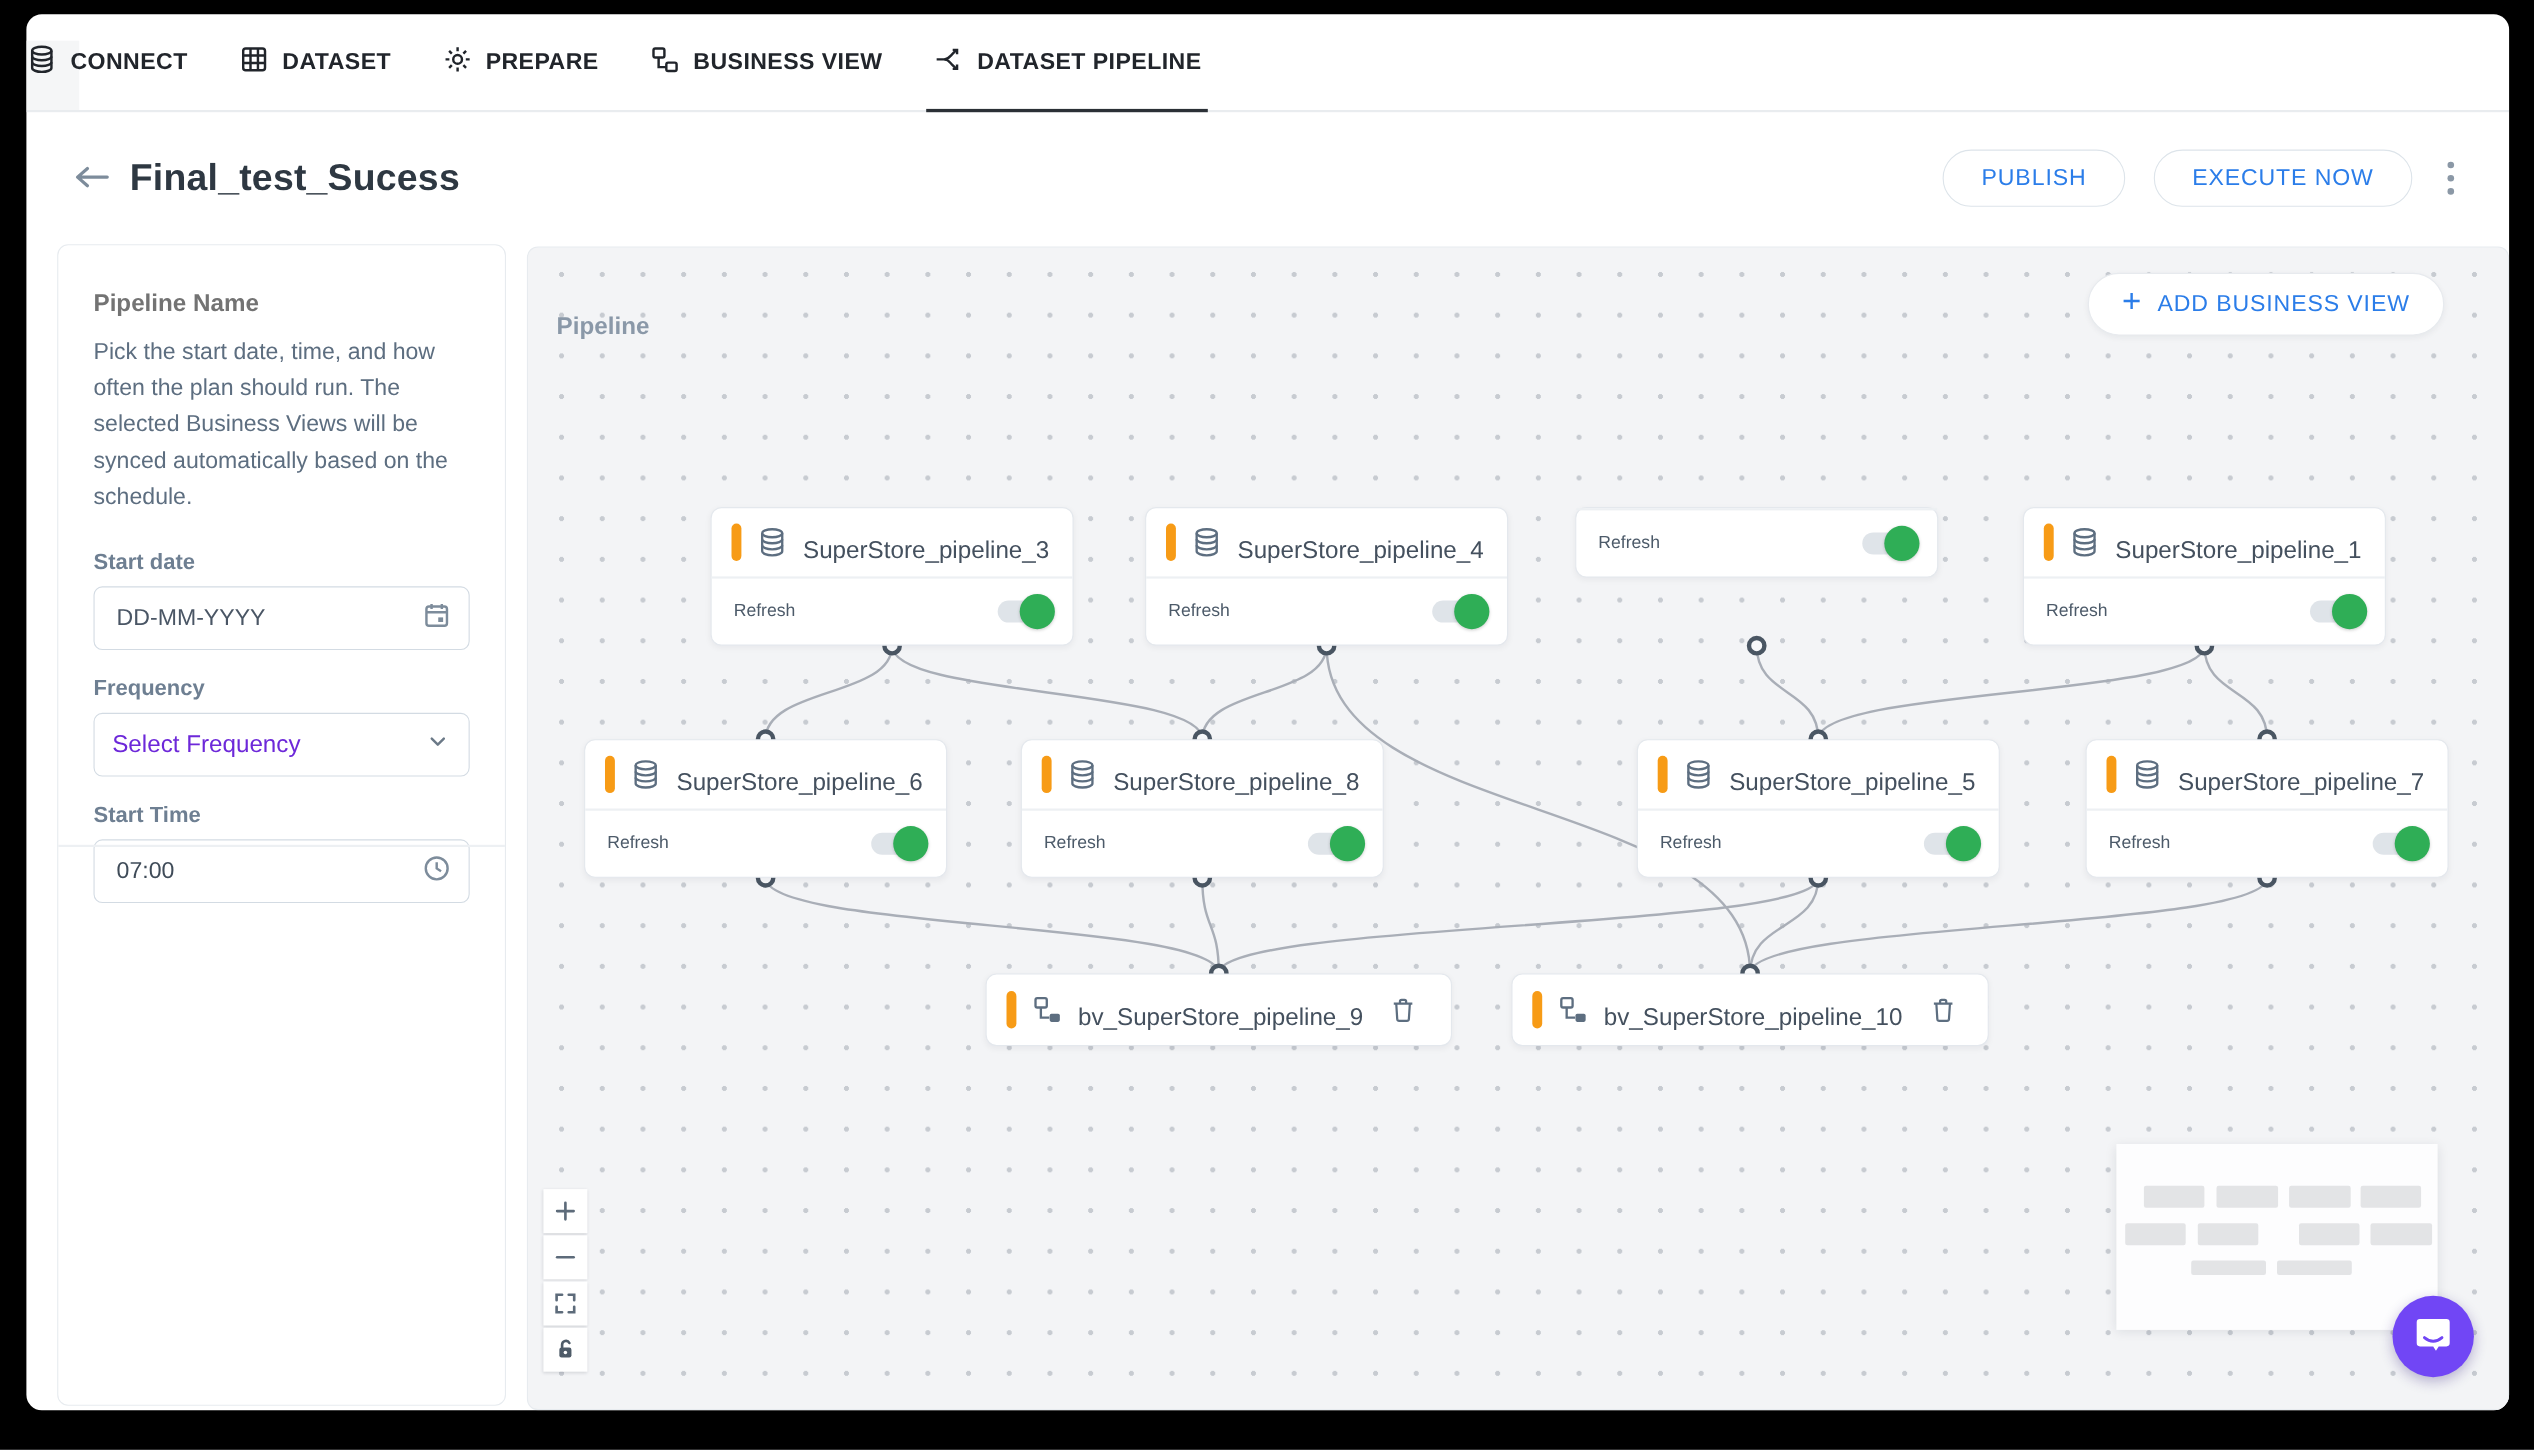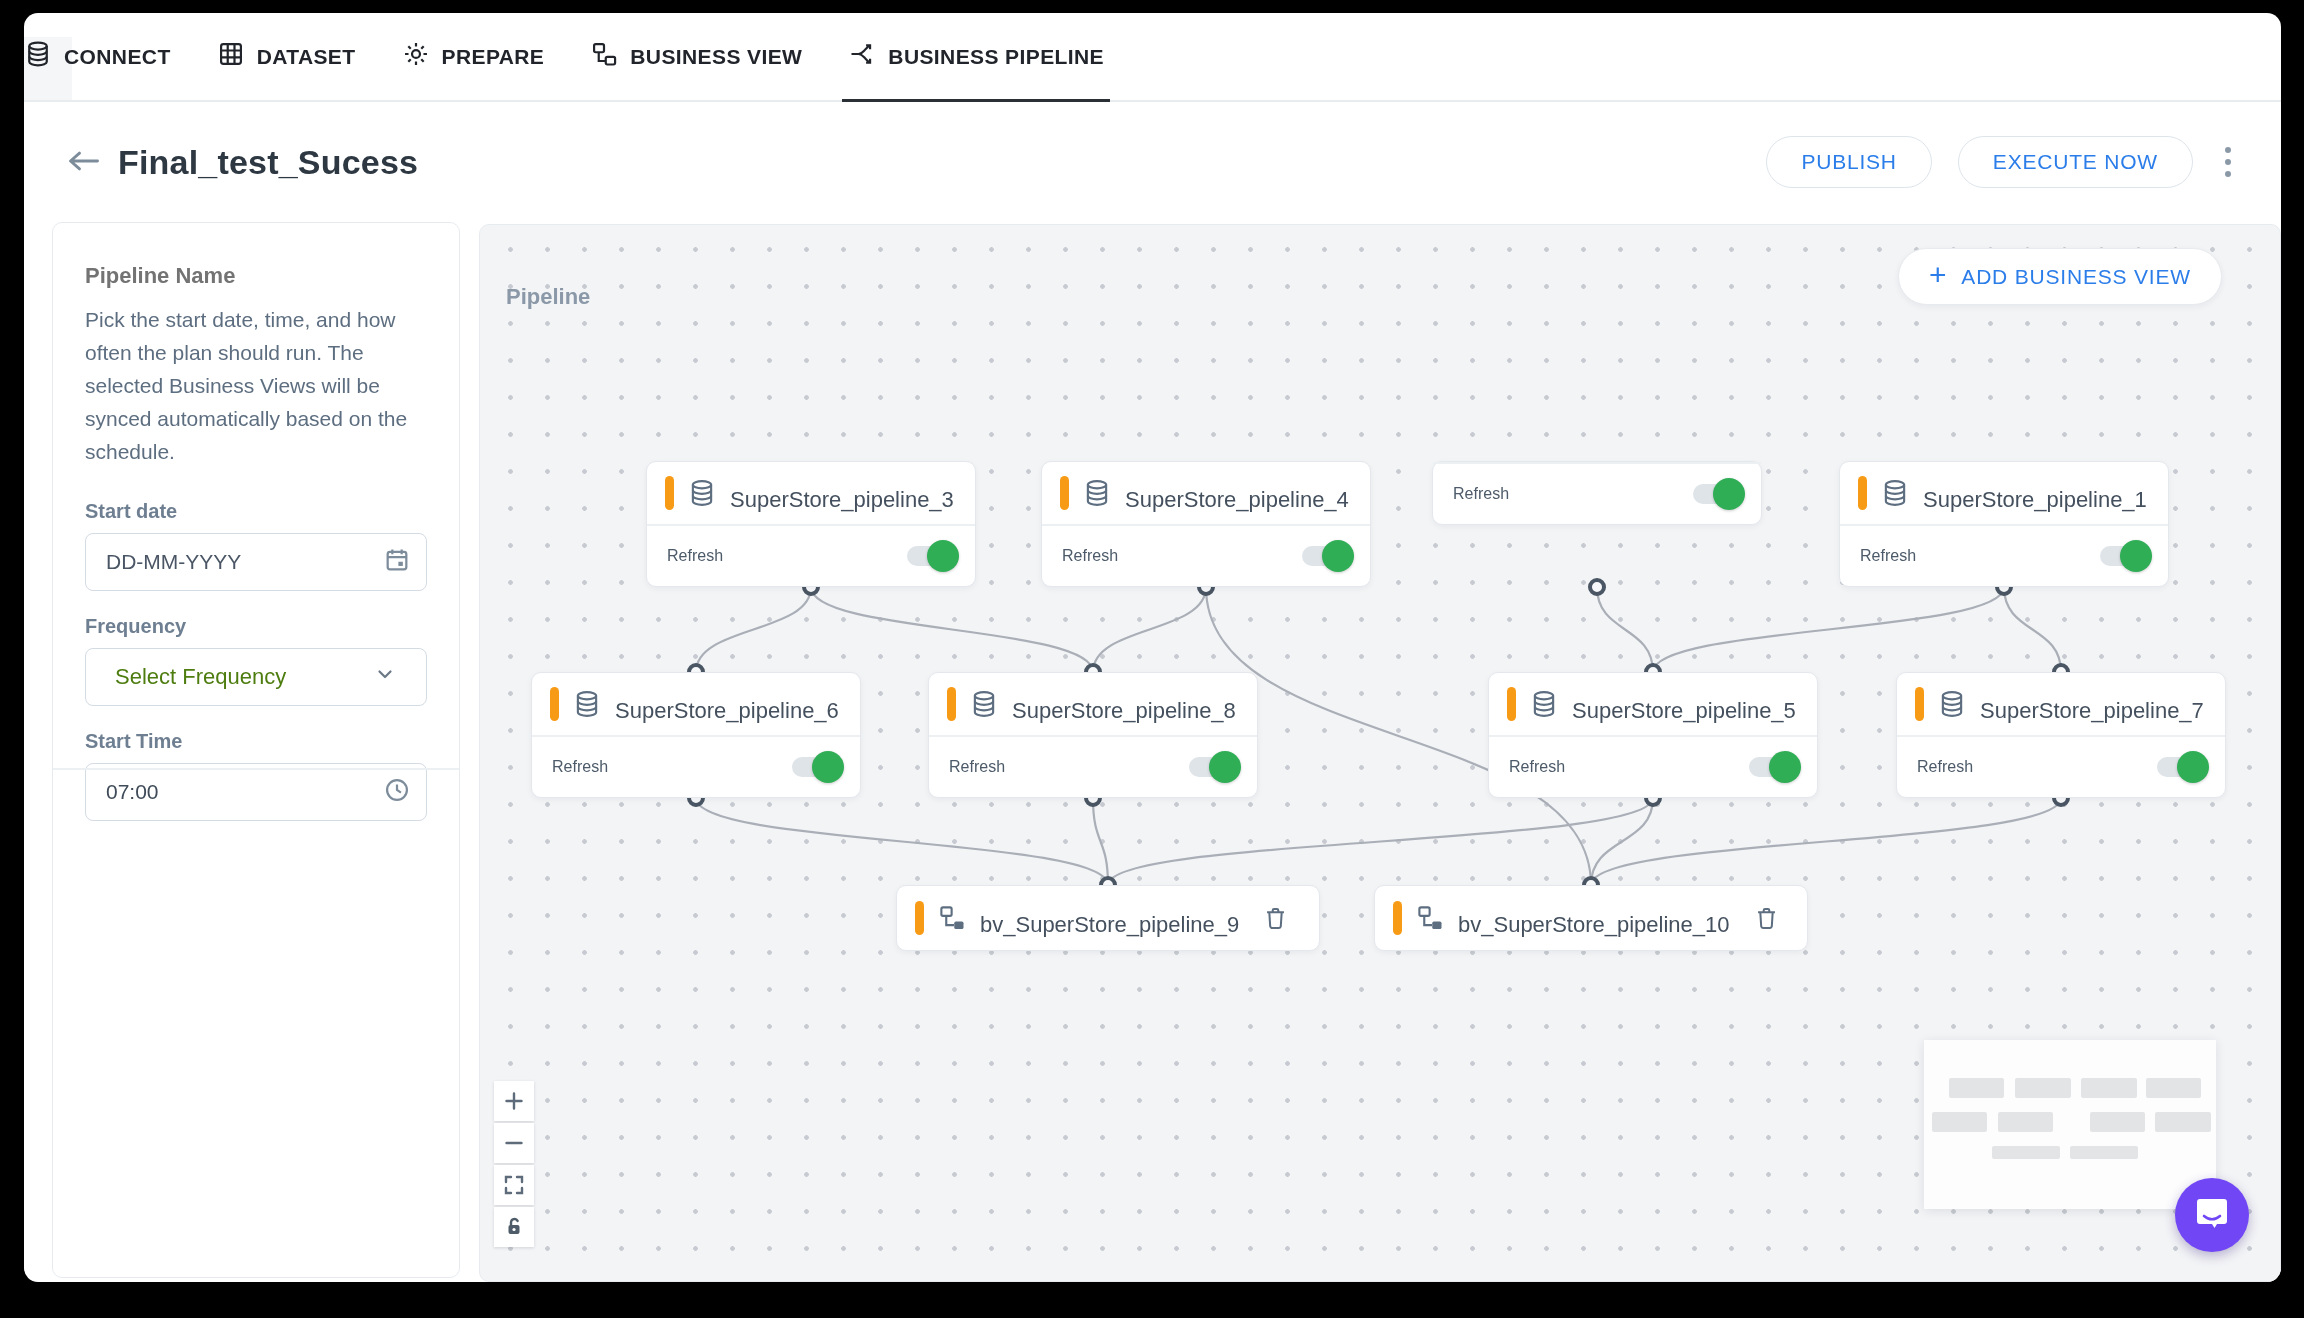--- a/index.html
+++ b/index.html
@@ -54,21 +54,21 @@
   .input-wrap input{
     width:100%;height:58px;box-sizing:border-box;border:1.5px solid #d3dbe3;border-radius:8px;
     padding:0 52px 0 20px;font-size:21px;color:#3f4b58;font-family:"Liberation Sans", sans-serif;
     background:#fff;outline:none;
   }
   .input-wrap input::placeholder{color:#4a5665;opacity:1;}
   .input-icon{position:absolute;right:16px;top:50%;transform:translateY(-50%);}
   .input-icon svg{stroke:#7d8c9b;fill:none;stroke-width:1.9;}
   .select-box{
     height:58px;box-sizing:border-box;border:1.5px solid #d3dbe3;border-radius:8px;
-    display:flex;align-items:center;padding:0 29px;font-size:22px;color:#4d7c0f;cursor:pointer;background:#fff;
+    display:flex;align-items:center;padding:0 16px;font-size:22px;color:#6d28d9;cursor:pointer;background:#fff;
   }
   .select-box .sel-text{flex:1;}
   .sidebar-divider{position:absolute;left:0;right:0;top:545px;height:1.5px;background:#edf0f3;}
   
   .canvas{
     position:absolute;left:455px;top:2px;width:1800px;height:1056px;background:#f3f4f6;
     background-image:radial-gradient(circle,#c7cbd1 2.2px,transparent 2.3px);
     background-size:37px 37px;background-position:12px 6px;overflow:hidden;
   }
   .canvas-title{position:absolute;left:26px;top:30px;font-size:22px;font-weight:700;color:#8a98a8;margin-top:29px;}
@@ -160,21 +160,21 @@
               <path d="M7.5 10.5v7.5h6"></path>
             </svg></span>
         <span>BUSINESS VIEW</span>
       </div>
       <div class="nav-item active">
         <span><svg width="28" height="28" viewBox="0 0 24 24">
               <path d="M3 12h6c3 0 4-2 6-4l3-3"></path>
               <path d="M9 12c3 0 4 2 6 4l3 3"></path>
               <path d="M15.5 4.6h3.4V8M15.5 19.4h3.4V16"></path>
             </svg></span>
-        <span>BUSINESS PIPELINE</span>
+        <span>DATASET PIPELINE</span>
       </div>
     </div>
   </div>
 
   <div class="header-row">
     <button class="back-btn">
       <svg width="36" height="28" viewBox="0 0 32 24">
           <path d="M28 12H5M12 5l-8 7 8 7"></path>
         </svg>
     </button>

